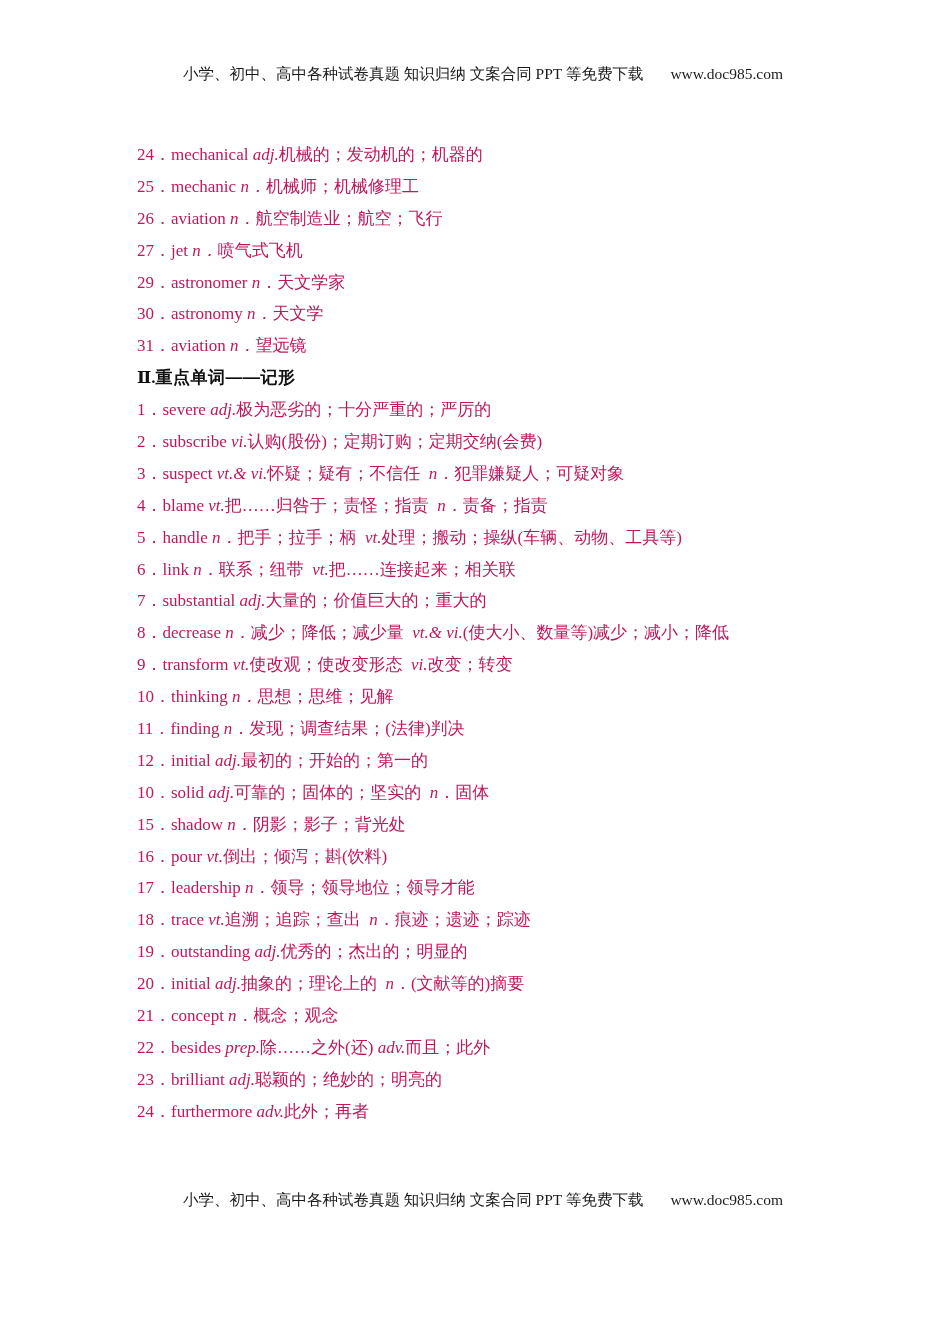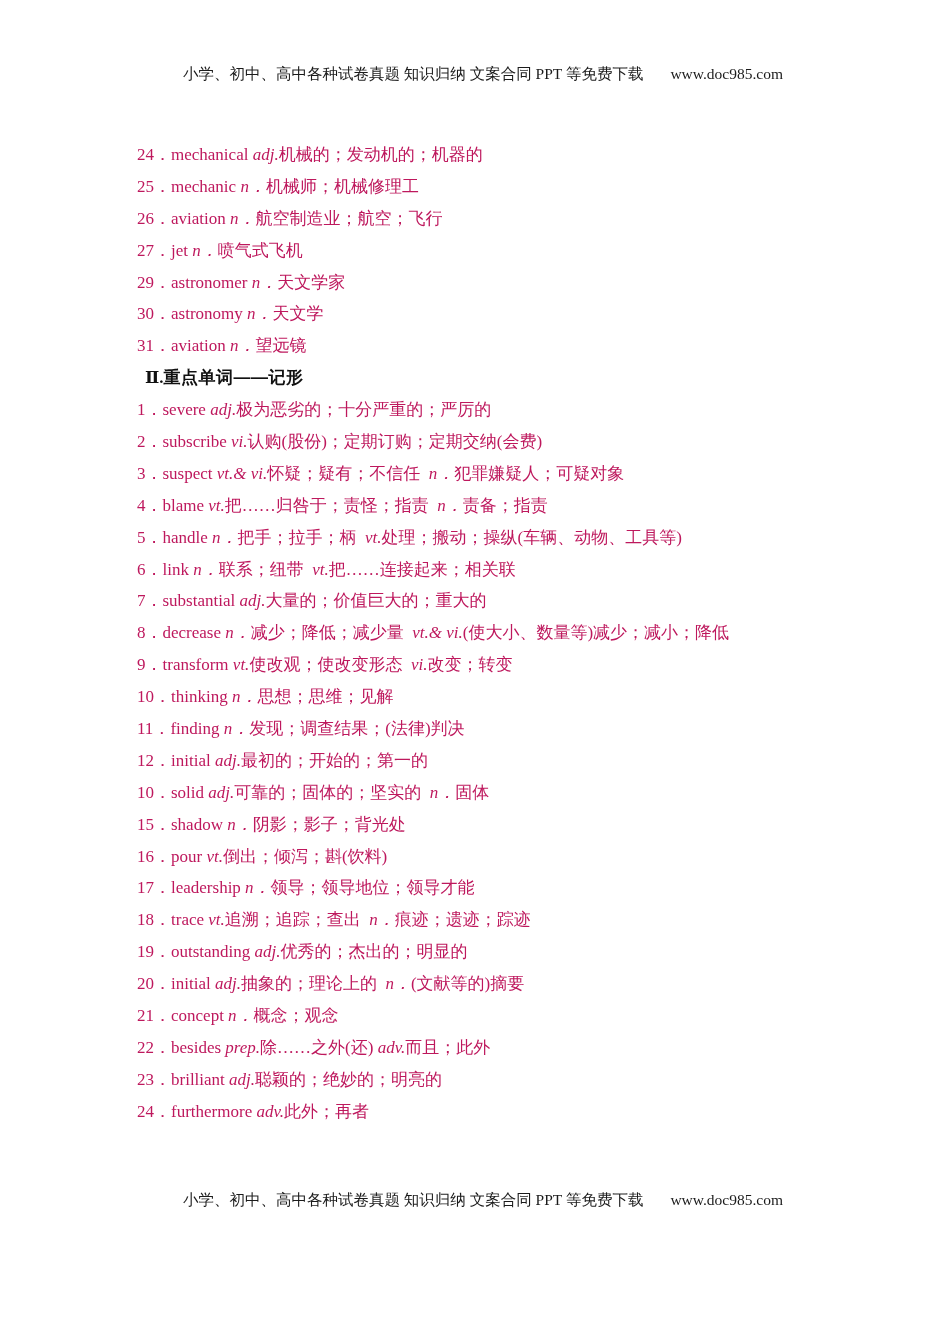--- a/index.html
+++ b/index.html
@@ -50,21 +50,20 @@
   }
   .vocab-line .num { font-style: normal; }
   .seg-pos { font-style: italic; }
   .seg-en, .seg-zh { font-style: normal; }
   .section-heading {
     height: 31.9px;
     line-height: 31.9px;
     white-space: pre;
     font-weight: 700;
     color: #111111;
-    margin-left: 8px;
   }
   .heading-numeral {
     font-family: "Liberation Serif", "DejaVu Serif", serif;
     font-weight: 700;
   }
   .heading-title {
     font-family: "Liberation Sans", "DejaVu Sans", sans-serif;
     font-weight: 700;
     letter-spacing: 0.5px;
   }

